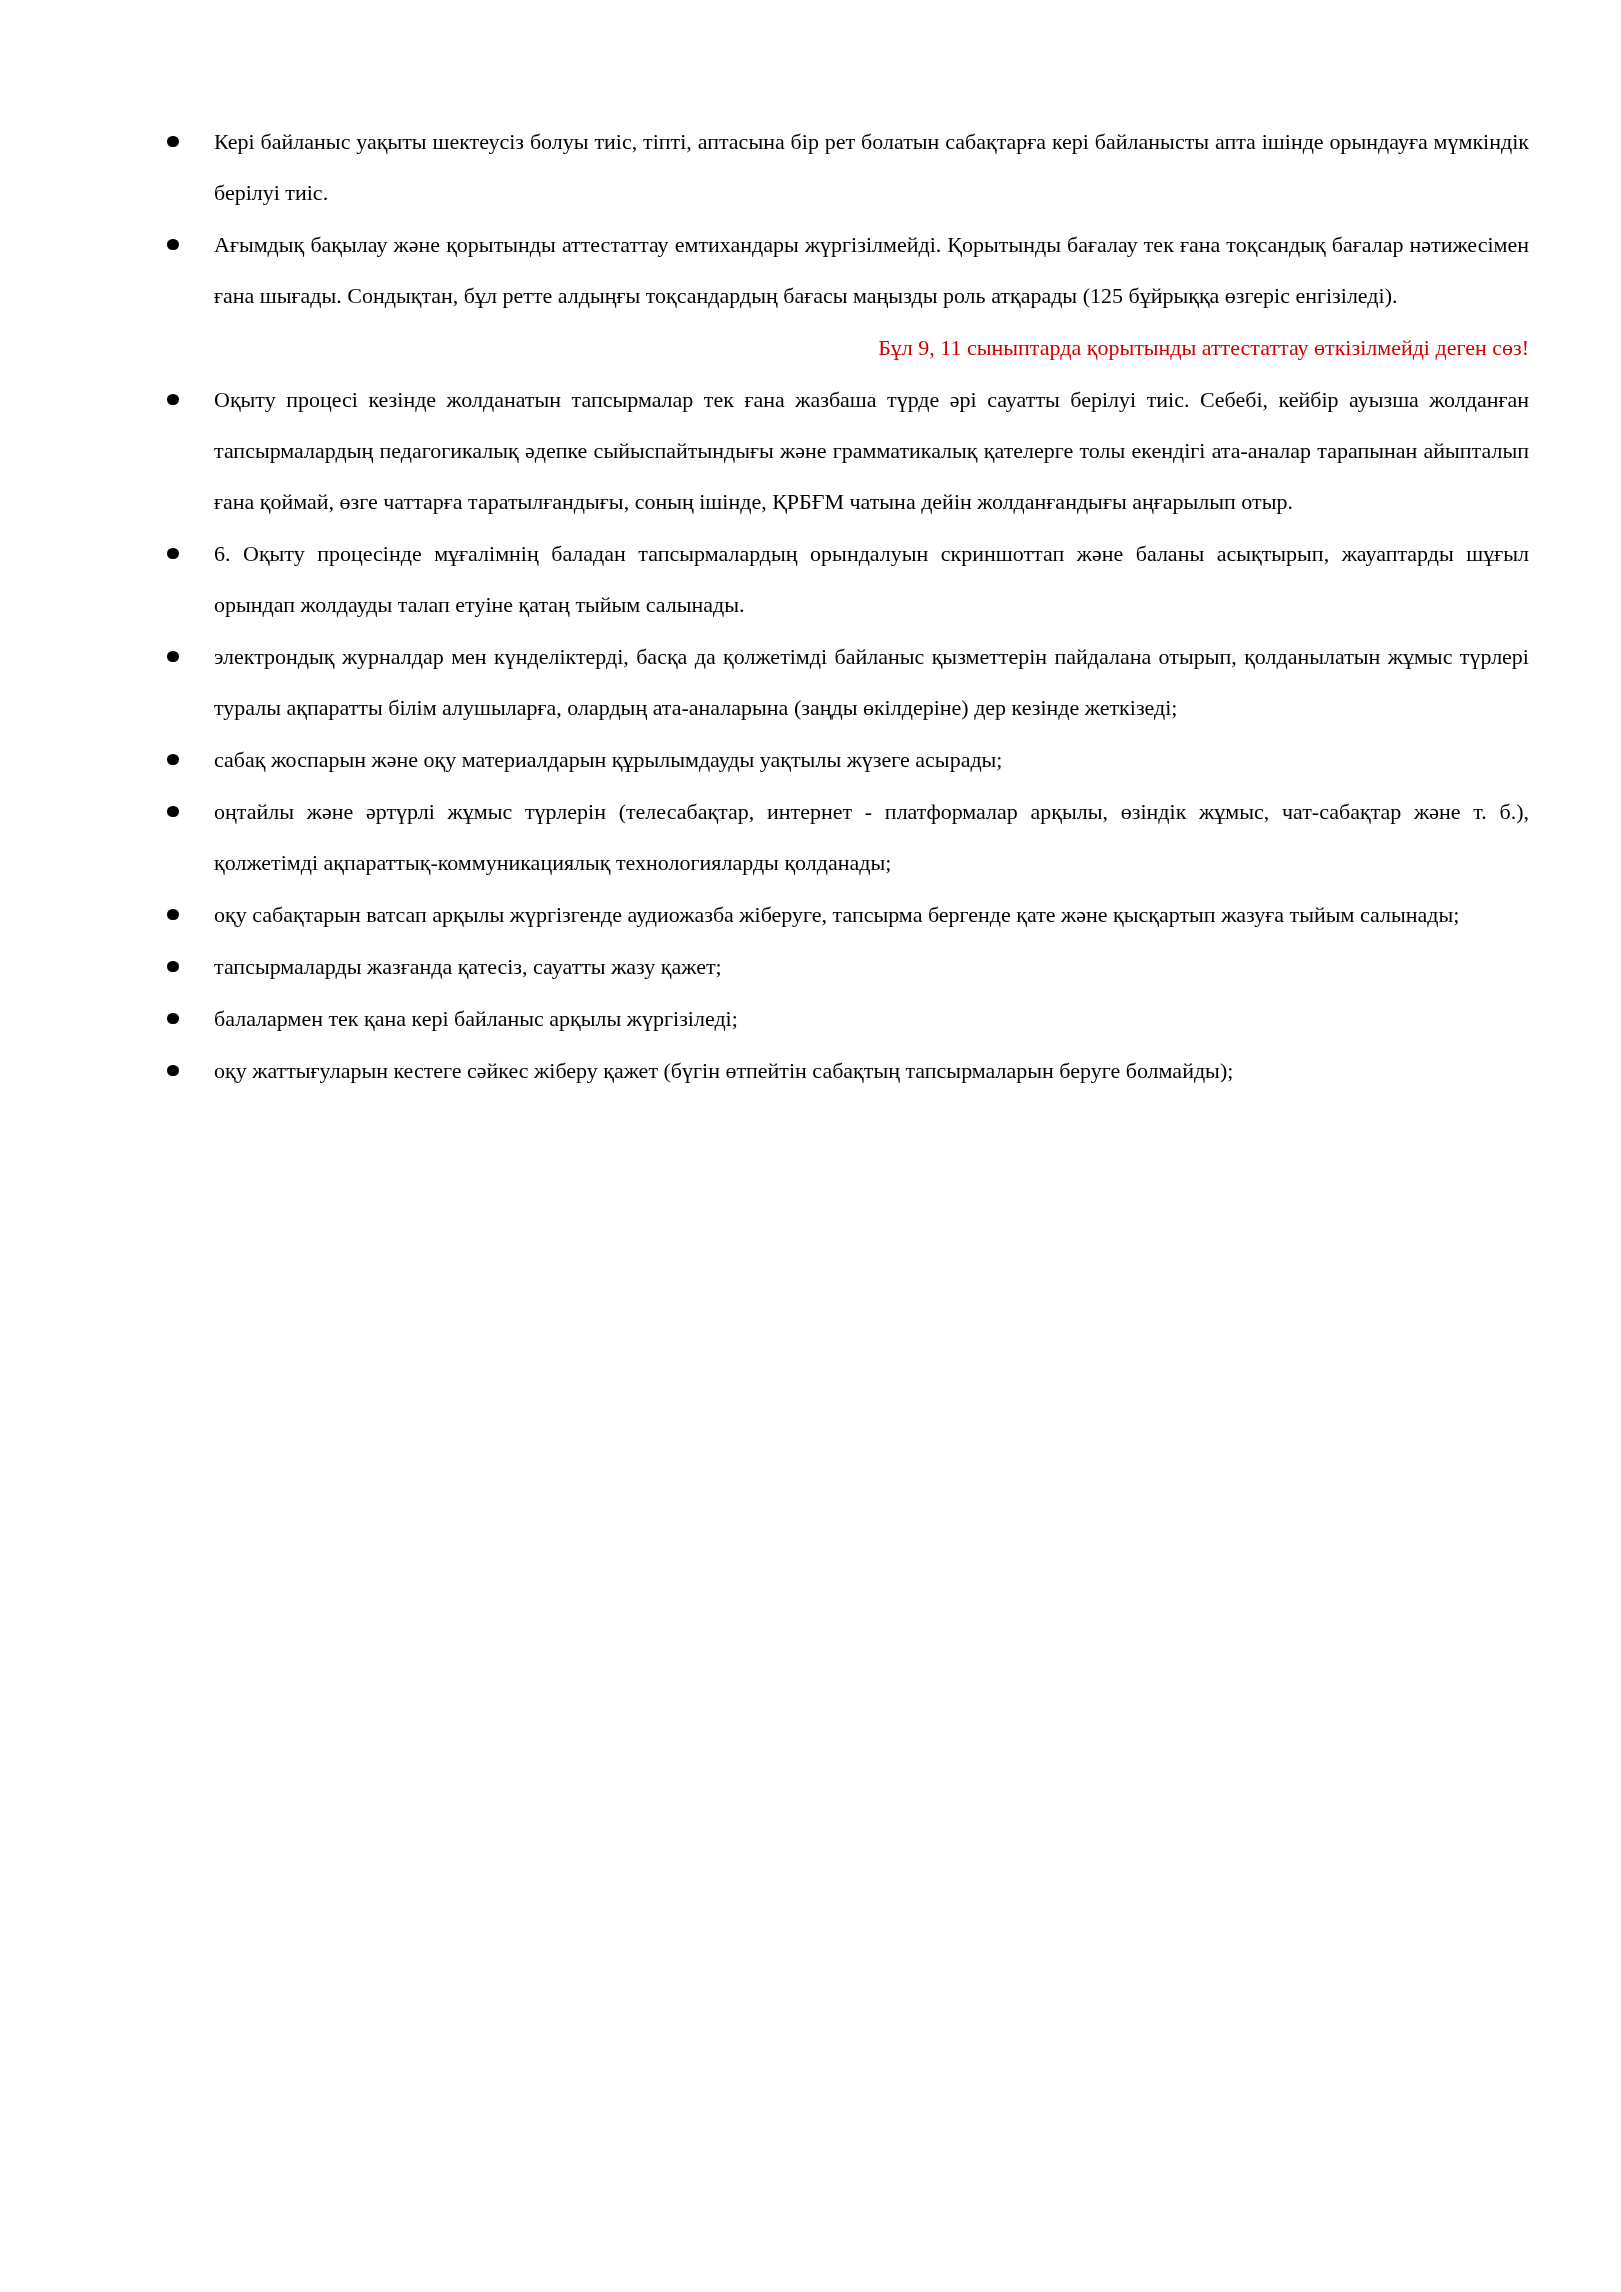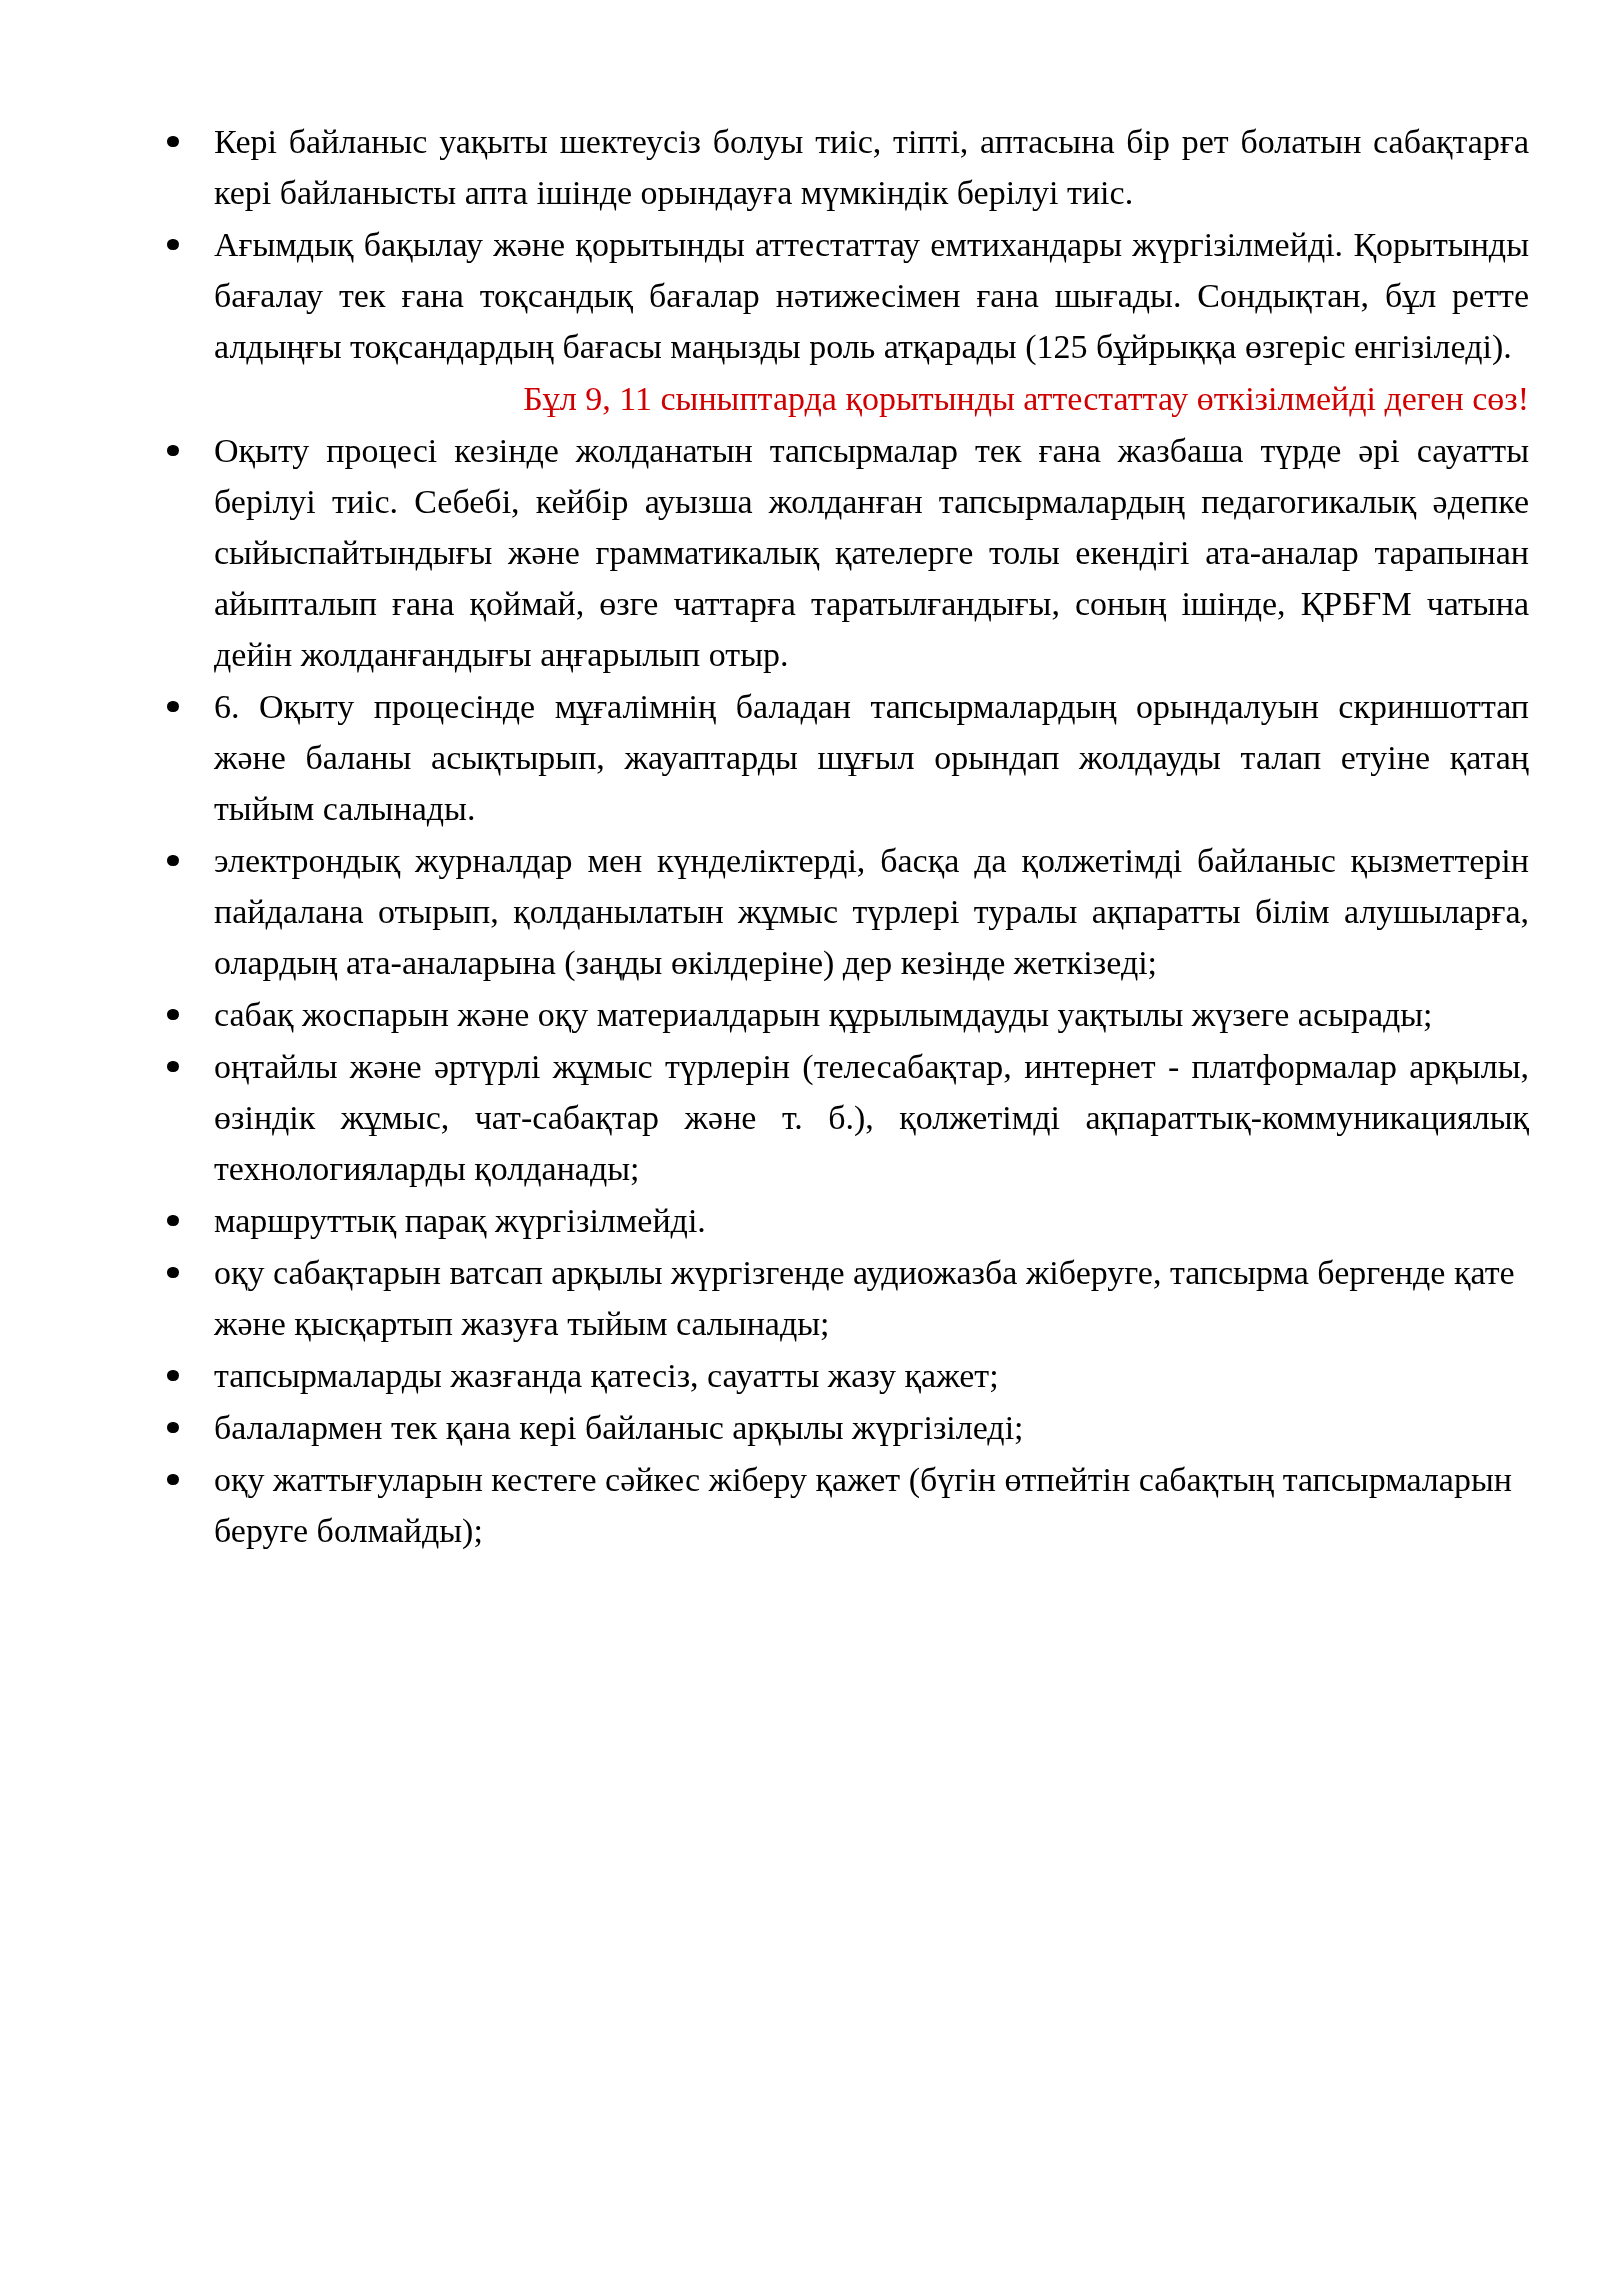--- a/index.html
+++ b/index.html
@@ -9,21 +9,21 @@
     left: 0; top: 0;
     width: 1621px; height: 2293px;
     background: #ffffff;
   }
   .content {
     position: absolute;
     left: 157px;
     top: 116px;
     width: 1372px;
     font-family: "Liberation Serif", "DejaVu Serif", serif;
-    font-size: 34px;
+    font-size: 22px;
     line-height: 51px;
     color: #000000;
   }
   ul.items { list-style: none; margin: 0; padding: 0; }
   li.item {
     position: relative;
     padding-left: 57px;
     text-align: justify;
     margin: 0 0 1px 0;
   }
@@ -77,24 +77,20 @@
       <li class="item">
         <span class="bullet"></span>
         <span class="text">сабақ  жоспарын  және  оқу материалдарын құрылымдауды уақтылы жүзеге асырады;</span>
       </li>
       <li class="item">
         <span class="bullet"></span>
         <span class="text">оңтайлы және әртүрлі жұмыс түрлерін (телесабақтар, интернет - платформалар арқылы, өзіндік жұмыс, чат-сабақтар және т. б.),  қолжетімді ақпараттық-коммуникациялық  технологияларды  қолданады;</span>
       </li>
       <li class="item left">
         <span class="bullet"></span>
-        <span class="text">маршруттық парақ жүргізілмейді.</span>
-      </li>
-      <li class="item left">
-        <span class="bullet"></span>
         <span class="text"> оқу сабақтарын ватсап арқылы жүргізгенде аудиожазба жіберуге, тапсырма бергенде қате және қысқартып жазуға тыйым салынады;</span>
       </li>
       <li class="item left">
         <span class="bullet"></span>
         <span class="text">тапсырмаларды жазғанда қатесіз, сауатты жазу қажет;</span>
       </li>
       <li class="item left">
         <span class="bullet"></span>
         <span class="text">балалармен тек қана кері байланыс арқылы жүргізіледі;</span>
       </li>

